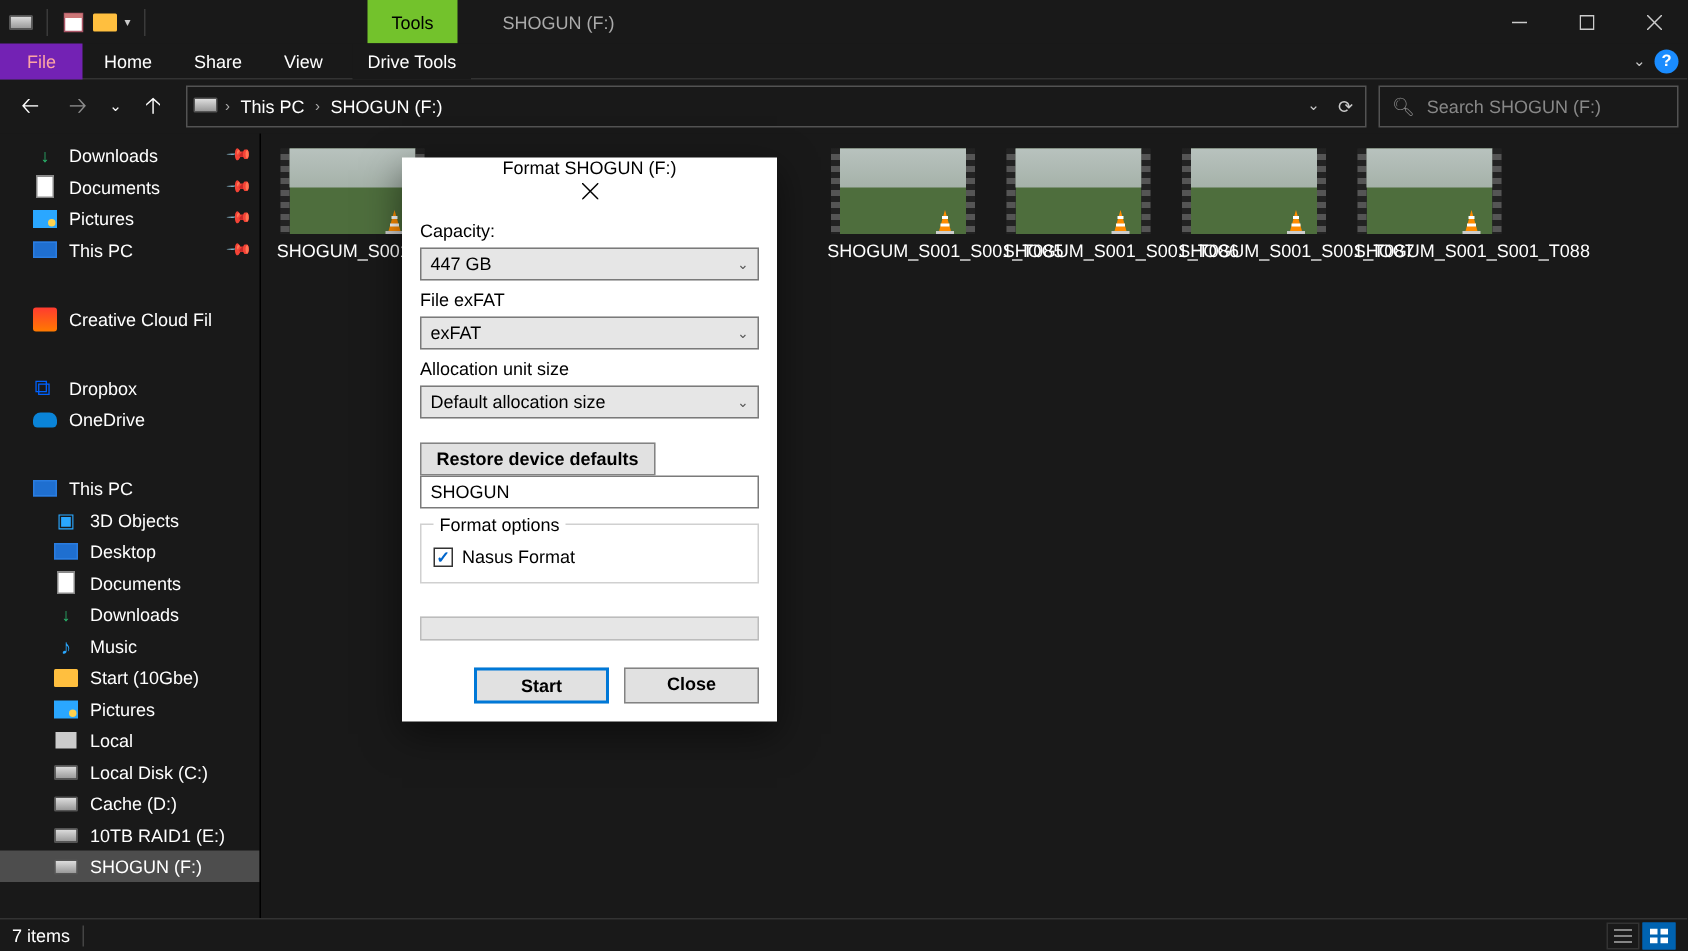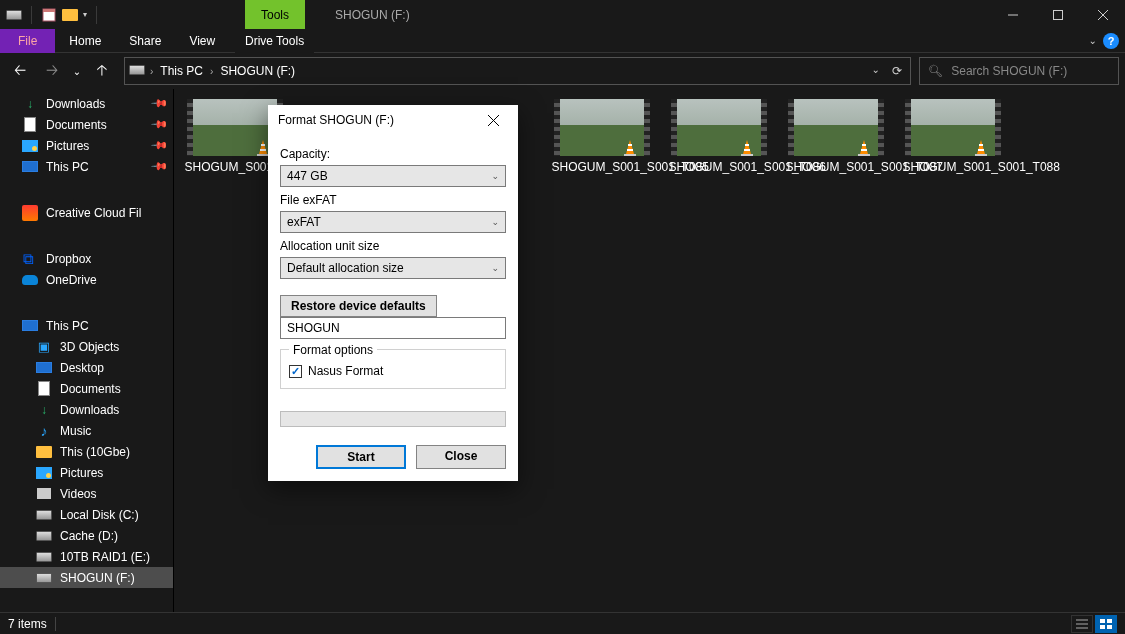--- a/index.html
+++ b/index.html
@@ -51,21 +51,21 @@
   .thumb { width: 96px; height: 57px; background: linear-gradient(#8aa77e 0%,#8aa77e 45%,#4e6e3d 45%,#4e6e3d 100%); border-left: 6px solid #222; border-right: 6px solid #222; position: relative; }
   .thumb::before, .thumb::after { content:""; position:absolute; top:0; bottom:0; width:6px; background: repeating-linear-gradient(#222 0 4px, #555 4px 8px); }
   .thumb::before { left:-6px; }
   .thumb::after { right:-6px; }
   .thumb .sky { position:absolute; inset:0 0 55% 0; background: linear-gradient(#b8c2be,#a5b2a9);}
   .thumb .vlc { position:absolute; right:4px; bottom:-2px; width:20px; height:20px; }
   .file-label { text-align: center; color: #fff; font-size: 12px; margin-top: 4px; line-height: 14px; max-width: 100px;}
 
   
   .dialog { position: absolute; left: 268px; top: 105px; width: 250px; background: #fff; color: #000; box-shadow: 0 8px 24px rgba(0,0,0,.5); font-size: 12px; }
-  .dialog .dlg-title { height: 30px; display: flex; align-items: center; padding: 0 10px; justify-content: space-between; }
+  .dialog .dlg-title { height: 30px; display: flex; align-items: center; padding: 0 10px; justify-content: flex-end; flex-direction: column; }
   .dialog .dlg-title .close { width:30px; height:30px; display:flex; align-items:center; justify-content:center; }
   .dialog .dlg-body { padding: 6px 12px 12px 12px; }
   .dialog label.head { display:block; margin-top: 6px; margin-bottom: 4px; }
   .dialog .combo { width: 100%; height: 22px; border: 1px solid #7a7a7a; background: #e6e6e6; display: flex; align-items: center; padding: 0 6px; justify-content: space-between; }
   .dialog .combo .arrow { font-size: 9px; color:#555; }
   .dialog .btn { border: 1px solid #838383; background: #e1e1e1; padding: 3px 10px; font-size: 12px; display:inline-block;font-weight:bold;}
   .dialog .btn.primary { border: 2px solid #0078d7; background: #e1e1e1; }
   .dialog .inputline { width: 100%; height: 22px; border: 1px solid #7a7a7a; padding: 0 6px; display:flex; align-items:center;}
   .dialog .fieldset { border: 1px solid #d0d0d0; padding: 6px 8px 10px 8px; margin-top: 10px; }
   .dialog .fieldset .legend { position: relative; top: -13px; background: #fff; padding: 0 4px; display:inline-block;}
@@ -263,33 +263,33 @@
         <div class="side-item level2">
           <span class="side-icon">
             <span class="ico-music">♪</span>
           </span>
           <span>Music</span>
         </div>
         <div class="side-item level2">
           <span class="side-icon">
             <span class="ico-folder"></span>
           </span>
-          <span>This (10Gbe)</span>
+          <span>Start (10Gbe)</span>
         </div>
         <div class="side-item level2">
           <span class="side-icon">
             <span class="ico-pic"></span>
           </span>
           <span>Pictures</span>
         </div>
         <div class="side-item level2">
           <span class="side-icon">
             <span class="ico-vid"></span>
           </span>
-          <span>Videos</span>
+          <span>Local</span>
         </div>
         <div class="side-item level2">
           <span class="side-icon">
             <span class="ico-drive"></span>
           </span>
           <span>Local Disk (C:)</span>
         </div>
         <div class="side-item level2">
           <span class="side-icon">
             <span class="ico-drive"></span>

